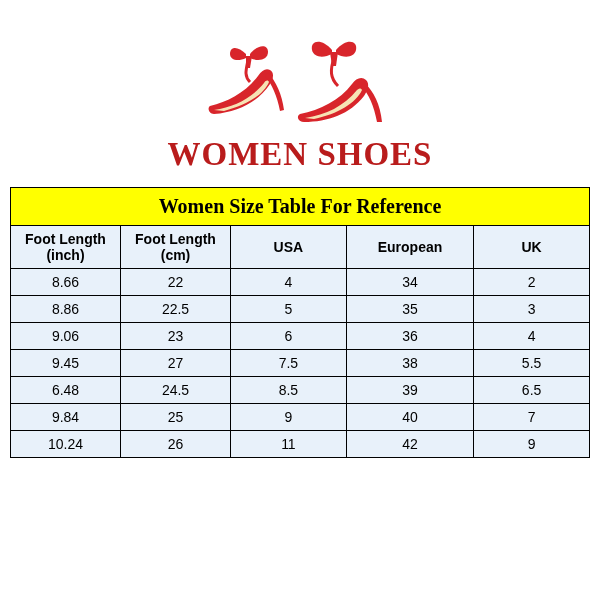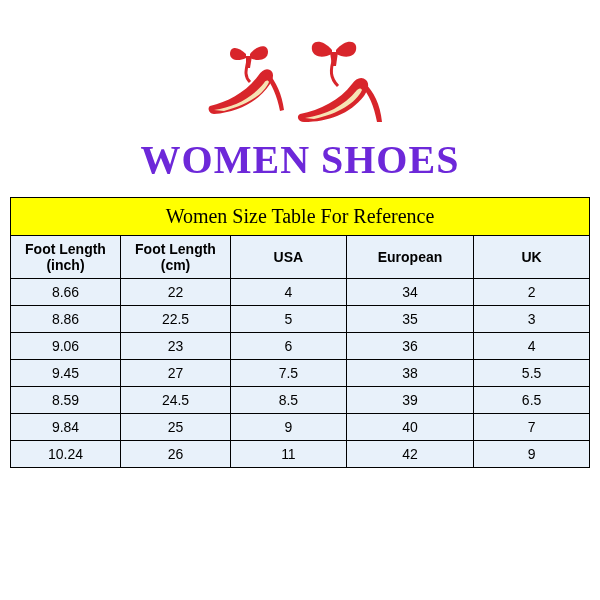--- a/index.html
+++ b/index.html
@@ -23,22 +23,22 @@
     display: flex;
     align-items: flex-end;
     justify-content: center;
     padding-top: 20px;
     box-sizing: border-box;
   }
   .title {
     text-align: center;
     font-family: "Liberation Serif", serif;
     font-weight: bold;
-    font-size: 40px;
-    color: #6d28d9;
+    font-size: 33px;
+    color: #b91c1c;
     letter-spacing: 1px;
     margin-top: 6px;
     margin-bottom: 14px;
   }
   .table-wrap {
     width: 580px;
     margin: 0 auto;
   }
   table.size-table {
     width: 100%;
@@ -50,21 +50,21 @@
     text-align: center;
     font-family: "Liberation Sans", sans-serif;
     font-size: 14px;
     color: #000000;
     padding: 5px 14px;
     background: #E8F1FA;
   }
   .caption-cell {
     background: #FFFF00 !important;
     font-family: "Liberation Serif", serif !important;
-    font-weight: normal;
+    font-weight: bold;
     font-size: 20px !important;
     color: #8B0000;
     padding: 7px 15px !important;
   }
   .head-cell {
     font-weight: bold;
     background: #E8F1FA !important;
     font-size: 14px !important;
     line-height: 1.15;
   }
@@ -160,21 +160,21 @@
           <td class="body-cell">4</td>
         </tr>
         <tr>
           <td class="body-cell">9.45</td>
           <td class="body-cell">27</td>
           <td class="body-cell">7.5</td>
           <td class="body-cell">38</td>
           <td class="body-cell">5.5</td>
         </tr>
         <tr>
-          <td class="body-cell">8.59</td>
+          <td class="body-cell">6.48</td>
           <td class="body-cell">24.5</td>
           <td class="body-cell">8.5</td>
           <td class="body-cell">39</td>
           <td class="body-cell">6.5</td>
         </tr>
         <tr>
           <td class="body-cell">9.84</td>
           <td class="body-cell">25</td>
           <td class="body-cell">9</td>
           <td class="body-cell">40</td>

